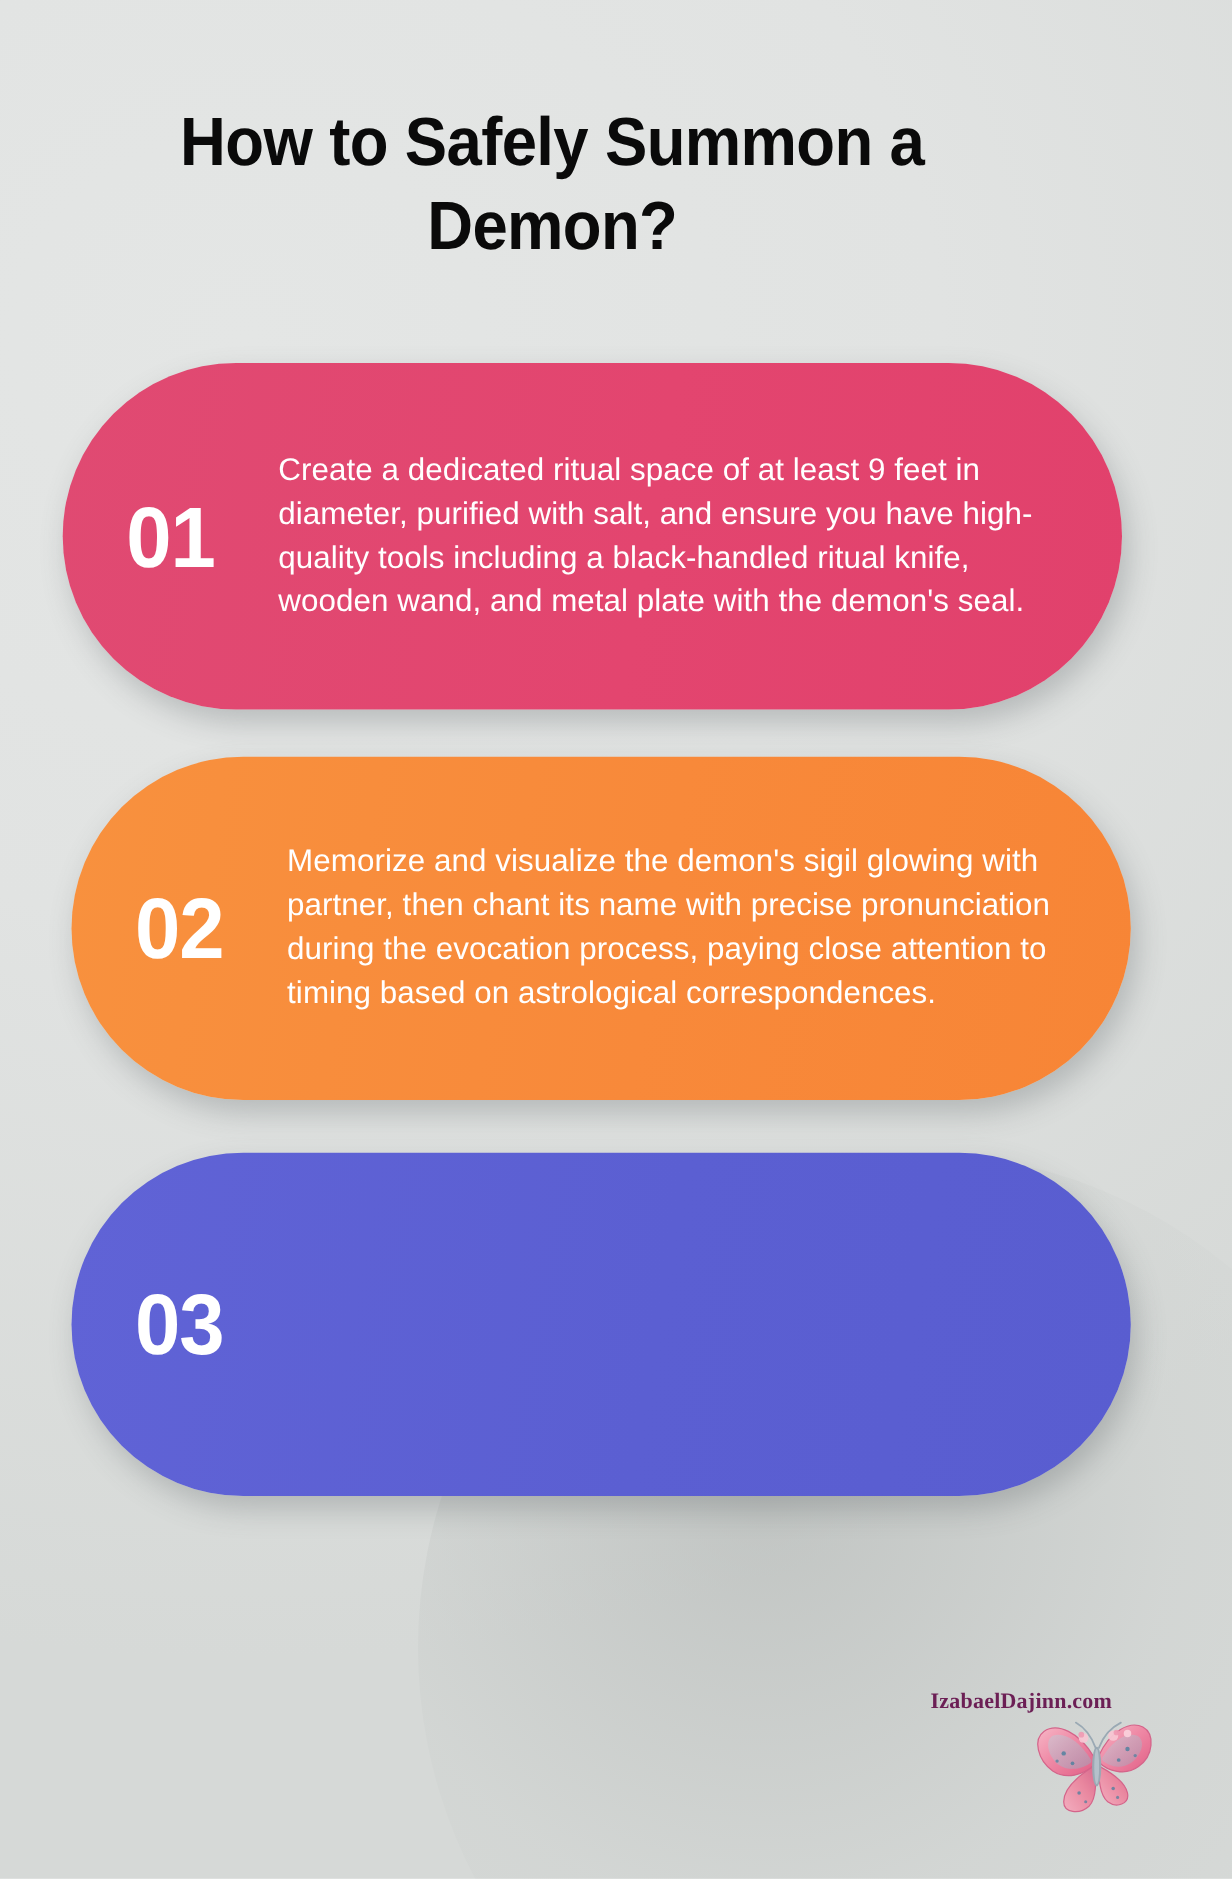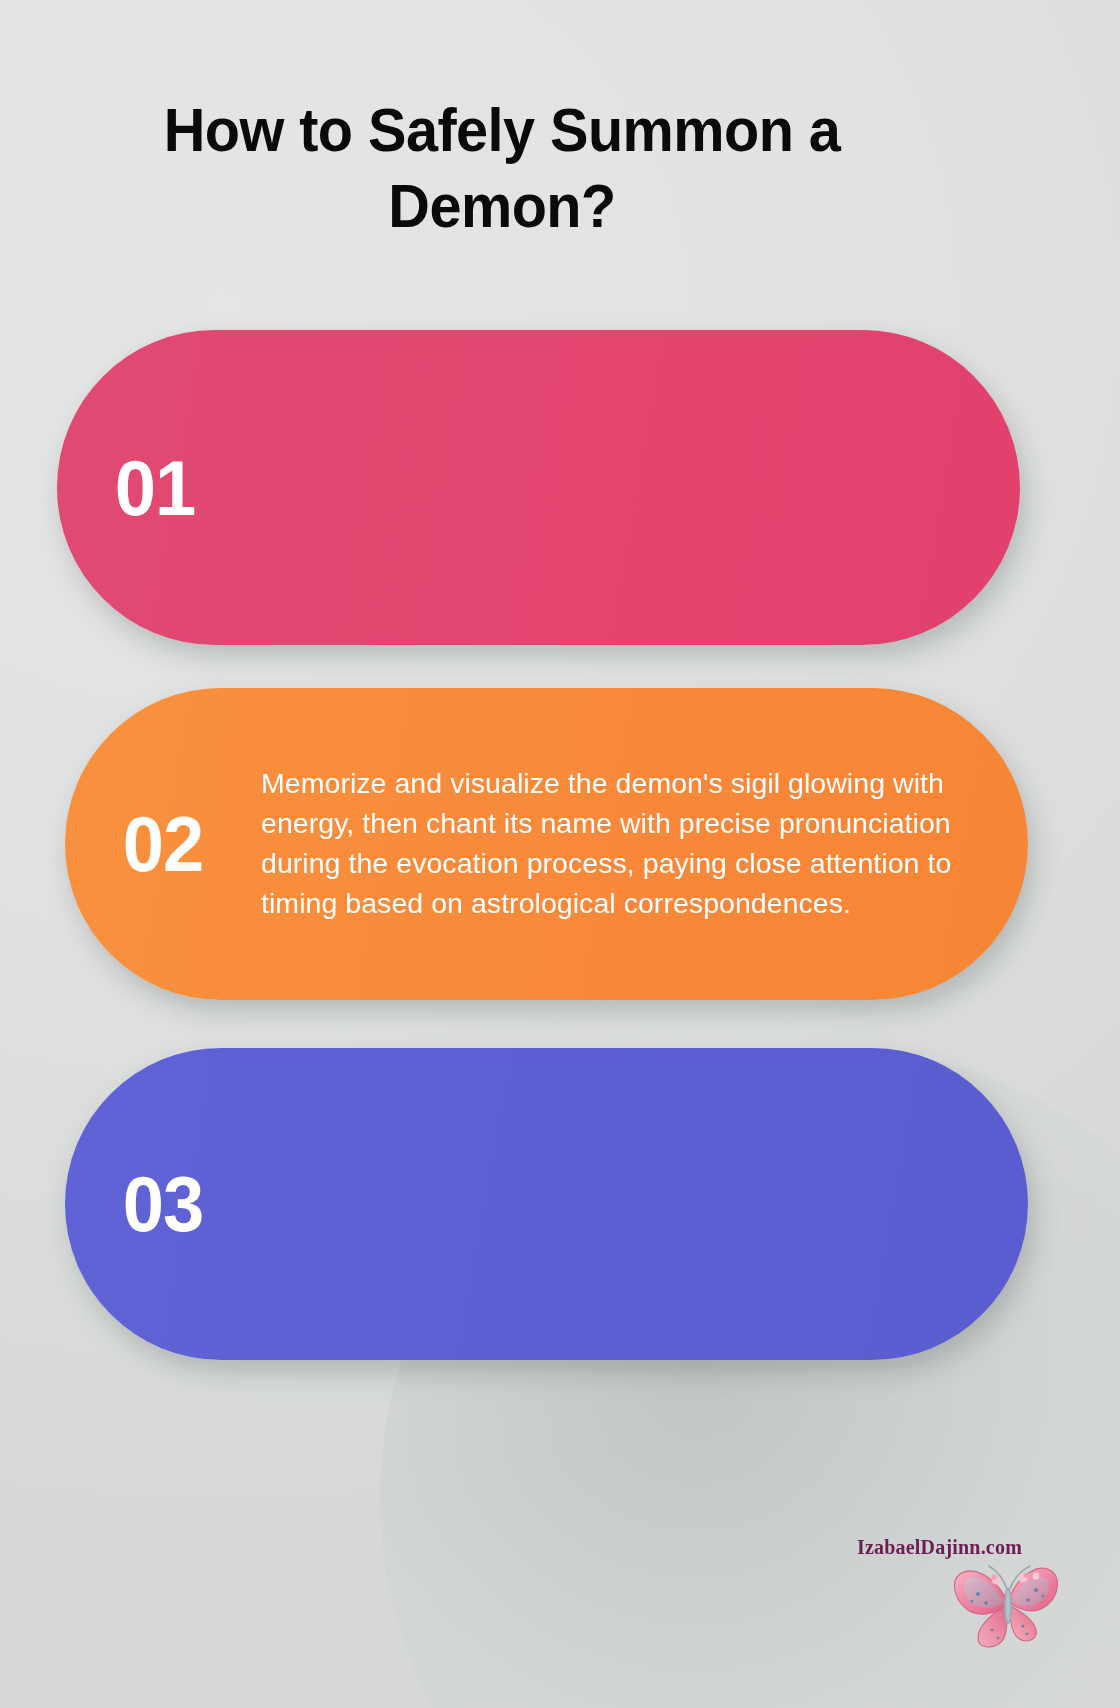--- a/index.html
+++ b/index.html
@@ -113,21 +113,21 @@
     font-size: 28.5px;
     line-height: 1.40;
     color: #ffffff;
     letter-spacing: 0.05px;
     padding-right: 6px;
   }
 
   
   .footer {
     position: absolute;
-    right: 46px;
+    right: 57px;
     bottom: 42px;
     width: 280px;
     height: 130px;
   }
 
   .brand-text {
     position: absolute;
     right: 52px;
     top: 0;
     font-family: "Liberation Serif", serif;
@@ -154,25 +154,26 @@
   <div class="bg-sheen"></div>
 
   <div class="title-wrap">
     <h1 class="title">How to Safely Summon a Demon?</h1>
   </div>
 
   <div class="cards">
 
     <div class="card card--1">
       <div class="card-number">01</div>
+      <div class="card-text">Create a dedicated ritual space of at least 9 feet in diameter, purified with salt, and ensure you have high-quality tools including a black-handled ritual knife, wooden wand, and metal plate with the demon's seal.</div>
     </div>
 
     <div class="card card--2">
       <div class="card-number">02</div>
-      <div class="card-text">Memorize and visualize the demon's sigil glowing with energy, then chant its name with precise pronunciation during the evocation process, paying close attention to timing based on astrological correspondences.</div>
+      <div class="card-text">Memorize and visualize the demon's sigil glowing with partner, then chant its name with precise pronunciation during the evocation process, paying close attention to timing based on astrological correspondences.</div>
     </div>
 
     <div class="card card--3">
       <div class="card-number">03</div>
     </div>
 
   </div>
 
   <div class="footer">
     <div class="brand-text">IzabaelDajinn.com</div>

